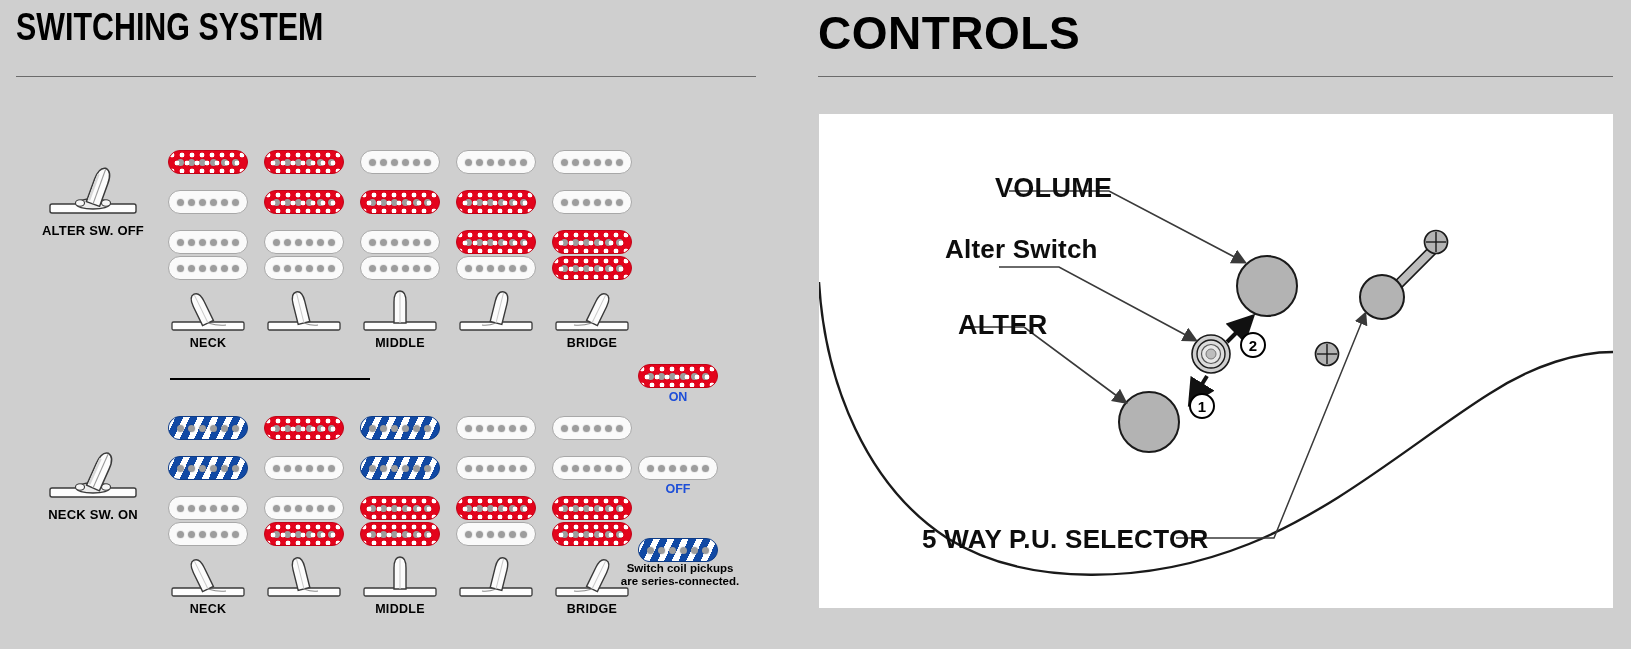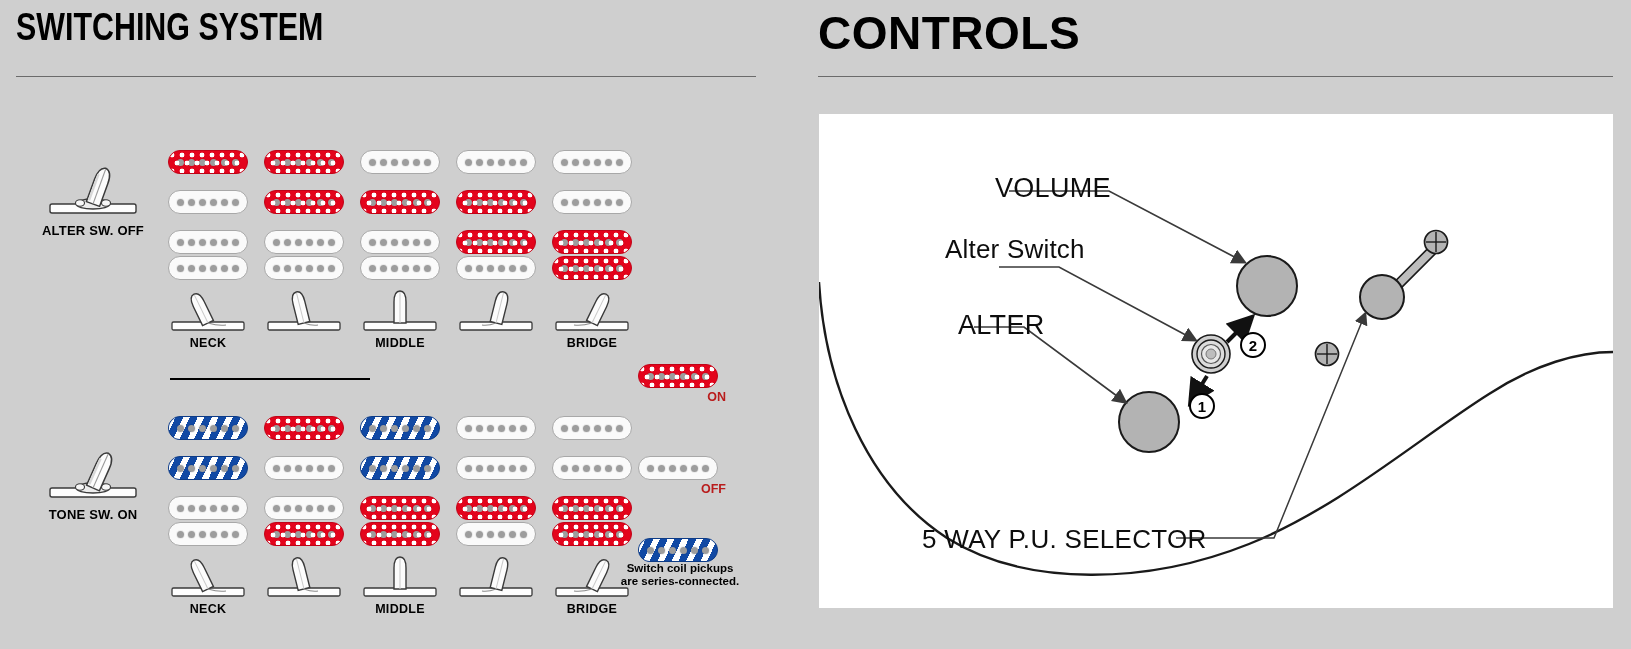--- a/index.html
+++ b/index.html
@@ -160,38 +160,38 @@
     color:#000;
     margin-top:2px;
     letter-spacing:0.3px;
   }
 
   
   .legend-item { position:absolute; left:630px; width:96px; text-align:center; }
   .legend-cap {
     font-size:12.5px; font-weight:bold;
     font-family:"Liberation Sans Narrow","Liberation Sans", sans-serif;
-    color:#b91c1c; margin-top:2px;text-align:right;
+    color:#1d4ed8; margin-top:2px;
   }
   .legend-note {
     position:absolute; left:600px; top:472px; width:160px;
     font-size:11.5px; font-weight:bold; line-height:1.12;
     font-family:"Liberation Sans Narrow","Liberation Sans", sans-serif;
     color:#000; text-align:center;
   }
 
   
   #controls-card {
     position:absolute; left:819px; top:114px;
     width:794px; height:494px;
     background:#ffffff;
   }
   .ctl-label {
     position:absolute;
-    font-weight:normal;
+    font-weight:bold;
     color:#0d0d0d;
     white-space:nowrap;
     font-family:"Liberation Sans Narrow","Liberation Sans", sans-serif;
   }
   #lbl-volume { left:995px; top:173px; font-size:27px; letter-spacing:0.3px; }
   #lbl-alter  { left:933px; top:234px; font-size:26px; letter-spacing:0.2px;margin-left:12px; }
   #lbl-tone   { left:958px; top:310px; font-size:27px; letter-spacing:0.3px; }
   #lbl-selector { left:922px; top:524px; font-size:26px; letter-spacing:0.3px; }
 
   .num-badge {
@@ -557,21 +557,21 @@
           <rect x="22" y="44" width="86" height="9" rx="2" fill="#fdfdfd" stroke="#3a3a3a" stroke-width="1.4"></rect>
           <ellipse cx="65" cy="44" rx="17" ry="5" fill="#ededed" stroke="#3a3a3a" stroke-width="1.3"></ellipse>
           <ellipse cx="52" cy="43" rx="4.5" ry="3.2" fill="#f7f7f7" stroke="#3a3a3a" stroke-width="1.1"></ellipse>
           <ellipse cx="78" cy="43" rx="4.5" ry="3.2" fill="#f7f7f7" stroke="#3a3a3a" stroke-width="1.1"></ellipse>
           <g transform="rotate(24 65 44)">
             <path d="M58 44 L58 20 Q58 7 65 6 Q72 7 72 20 L72 44 Z" fill="#fcfcfc" stroke="#3a3a3a" stroke-width="1.5"></path>
             <path d="M65 7 L65 44" stroke="#9a9a9a" stroke-width="1.1"></path>
             <path d="M60 14 L60 42" stroke="#d8d8d8" stroke-width="2.4"></path>
           </g>
         </svg>
-        <div class="toggle-label">TONE SW. ON</div>
+        <div class="toggle-label">NECK SW. ON</div>
       </div>
 
       <div class="pu-grid">
 
         <div class="pu-col" style="left:0px;">
           <div class="pu-cell" style="top:30px;">
             <div class="blade series">
               <div class="poles">
                   <span class="pole"></span>
                   <span class="pole"></span>

